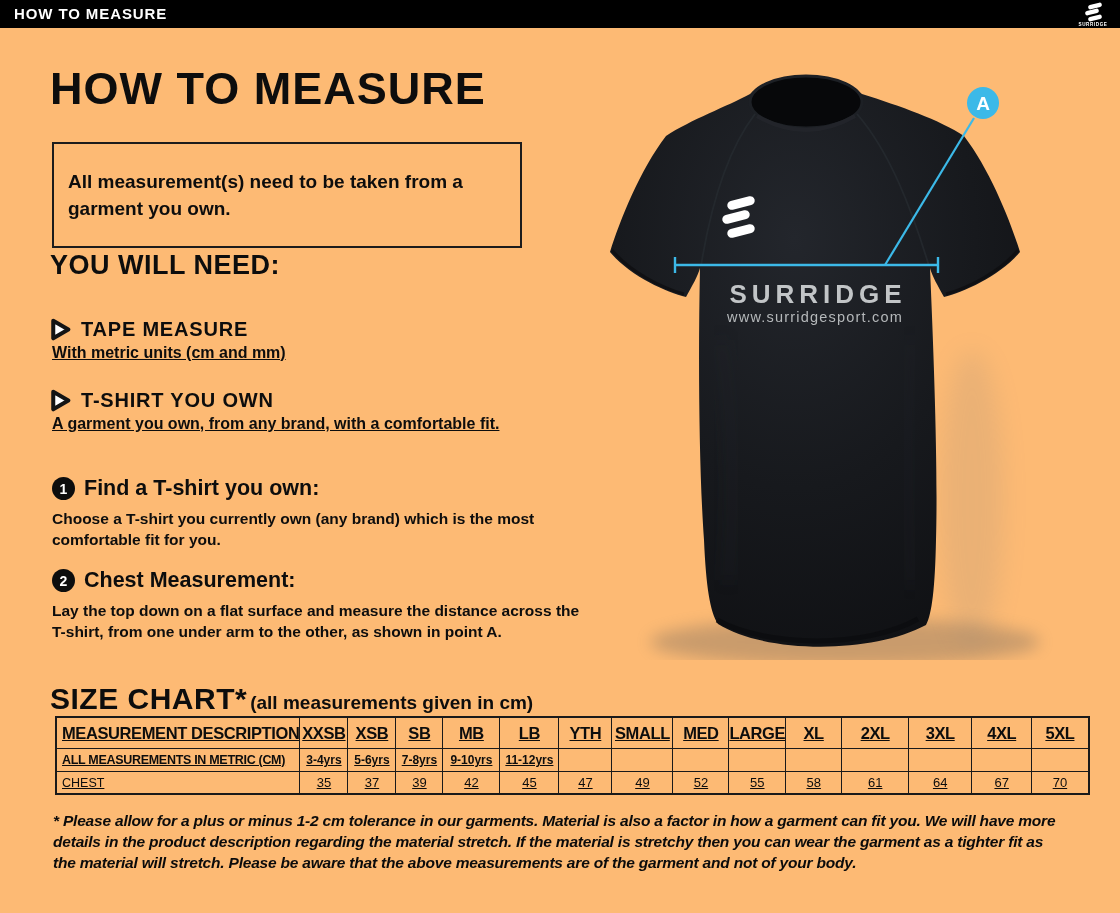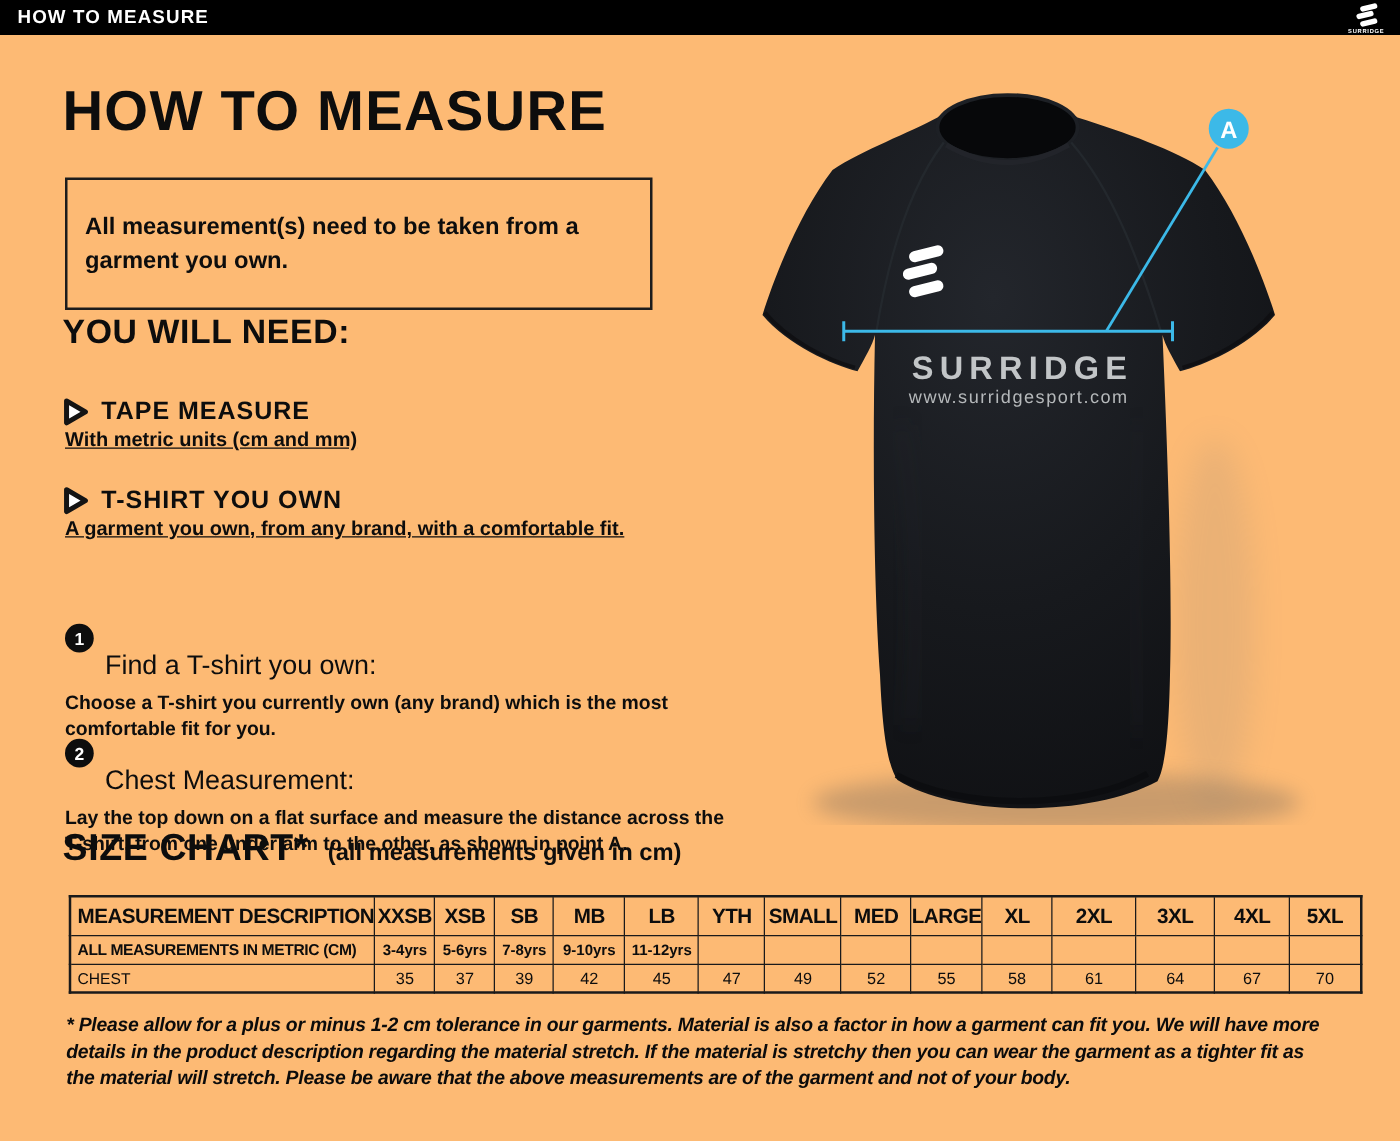--- a/index.html
+++ b/index.html
@@ -27,32 +27,32 @@
   .tri-icon{width:21px;height:23px;flex:0 0 auto;}
   .need-label{font-size:20px;font-weight:bold;letter-spacing:.8px;color:#0d0d0d;}
   .need-desc{font-size:16px;font-weight:bold;margin-top:3px;margin-left:2px;color:#0d0d0d;text-decoration:underline;}
 
   .step{position:absolute;left:52px;width:535px;}
   #step-1{top:476px;} #step-2{top:568px;}
   .step-head{display:flex;align-items:center;gap:9px;}
   .step-badge{width:23px;height:23px;border-radius:50%;background:#0d0d0d;color:#fff;
               font-size:14px;font-weight:bold;display:flex;align-items:center;
               justify-content:center;flex:0 0 auto;}
-  .step-title{font-size:21.5px;font-weight:normal;color:#0d0d0d;margin-top:44px;}
+  .step-title{font-size:21.5px;font-weight:bold;color:#0d0d0d;}
   .step-desc{font-size:15.5px;font-weight:bold;line-height:21px;margin-top:7px;color:#0d0d0d;}
 
-  .sc-heading{position:absolute;left:50px;top:662px;display:flex;align-items:baseline;gap:15px;}
+  .sc-heading{position:absolute;left:50px;top:682px;display:flex;align-items:baseline;gap:3px;}
   .sc-title{font-size:30px;font-weight:bold;letter-spacing:.5px;color:#0d0d0d;}
   .sc-sub{font-size:19px;font-weight:bold;color:#0d0d0d;}
 
   
   #size-chart{position:absolute;left:55px;top:716px;border-collapse:collapse;
               table-layout:fixed;border:2.5px solid #1a1a1a;}
   #size-chart th,#size-chart td{border:1.5px solid #1a1a1a;padding:0;text-align:center;
-              vertical-align:middle;color:#0d0d0d;white-space:nowrap;overflow:hidden;}
+              vertical-align:middle;color:#0d0d0d;white-space:nowrap;overflow:hidden;text-decoration:underline;}
   #size-chart tr:nth-child(1) th{height:30px;font-size:16.5px;font-weight:bold;letter-spacing:-.4px;}
   #size-chart tr:nth-child(2) th,#size-chart tr:nth-child(2) td{height:22px;}
   #size-chart tr:nth-child(3) th,#size-chart tr:nth-child(3) td{height:21px;}
   #size-chart th.desc{text-align:left;padding-left:5px;}
   #size-chart th.metric{font-size:12.5px;font-weight:bold;letter-spacing:-.3px;}
   #size-chart th.chest{font-size:12.5px;font-weight:normal;}
   #size-chart td.age{font-size:12px;font-weight:bold;}
   #size-chart td.num{font-size:13px;font-weight:normal;}
 
   .footnote{position:absolute;left:53px;top:810px;width:1014px;font-size:15.5px;

